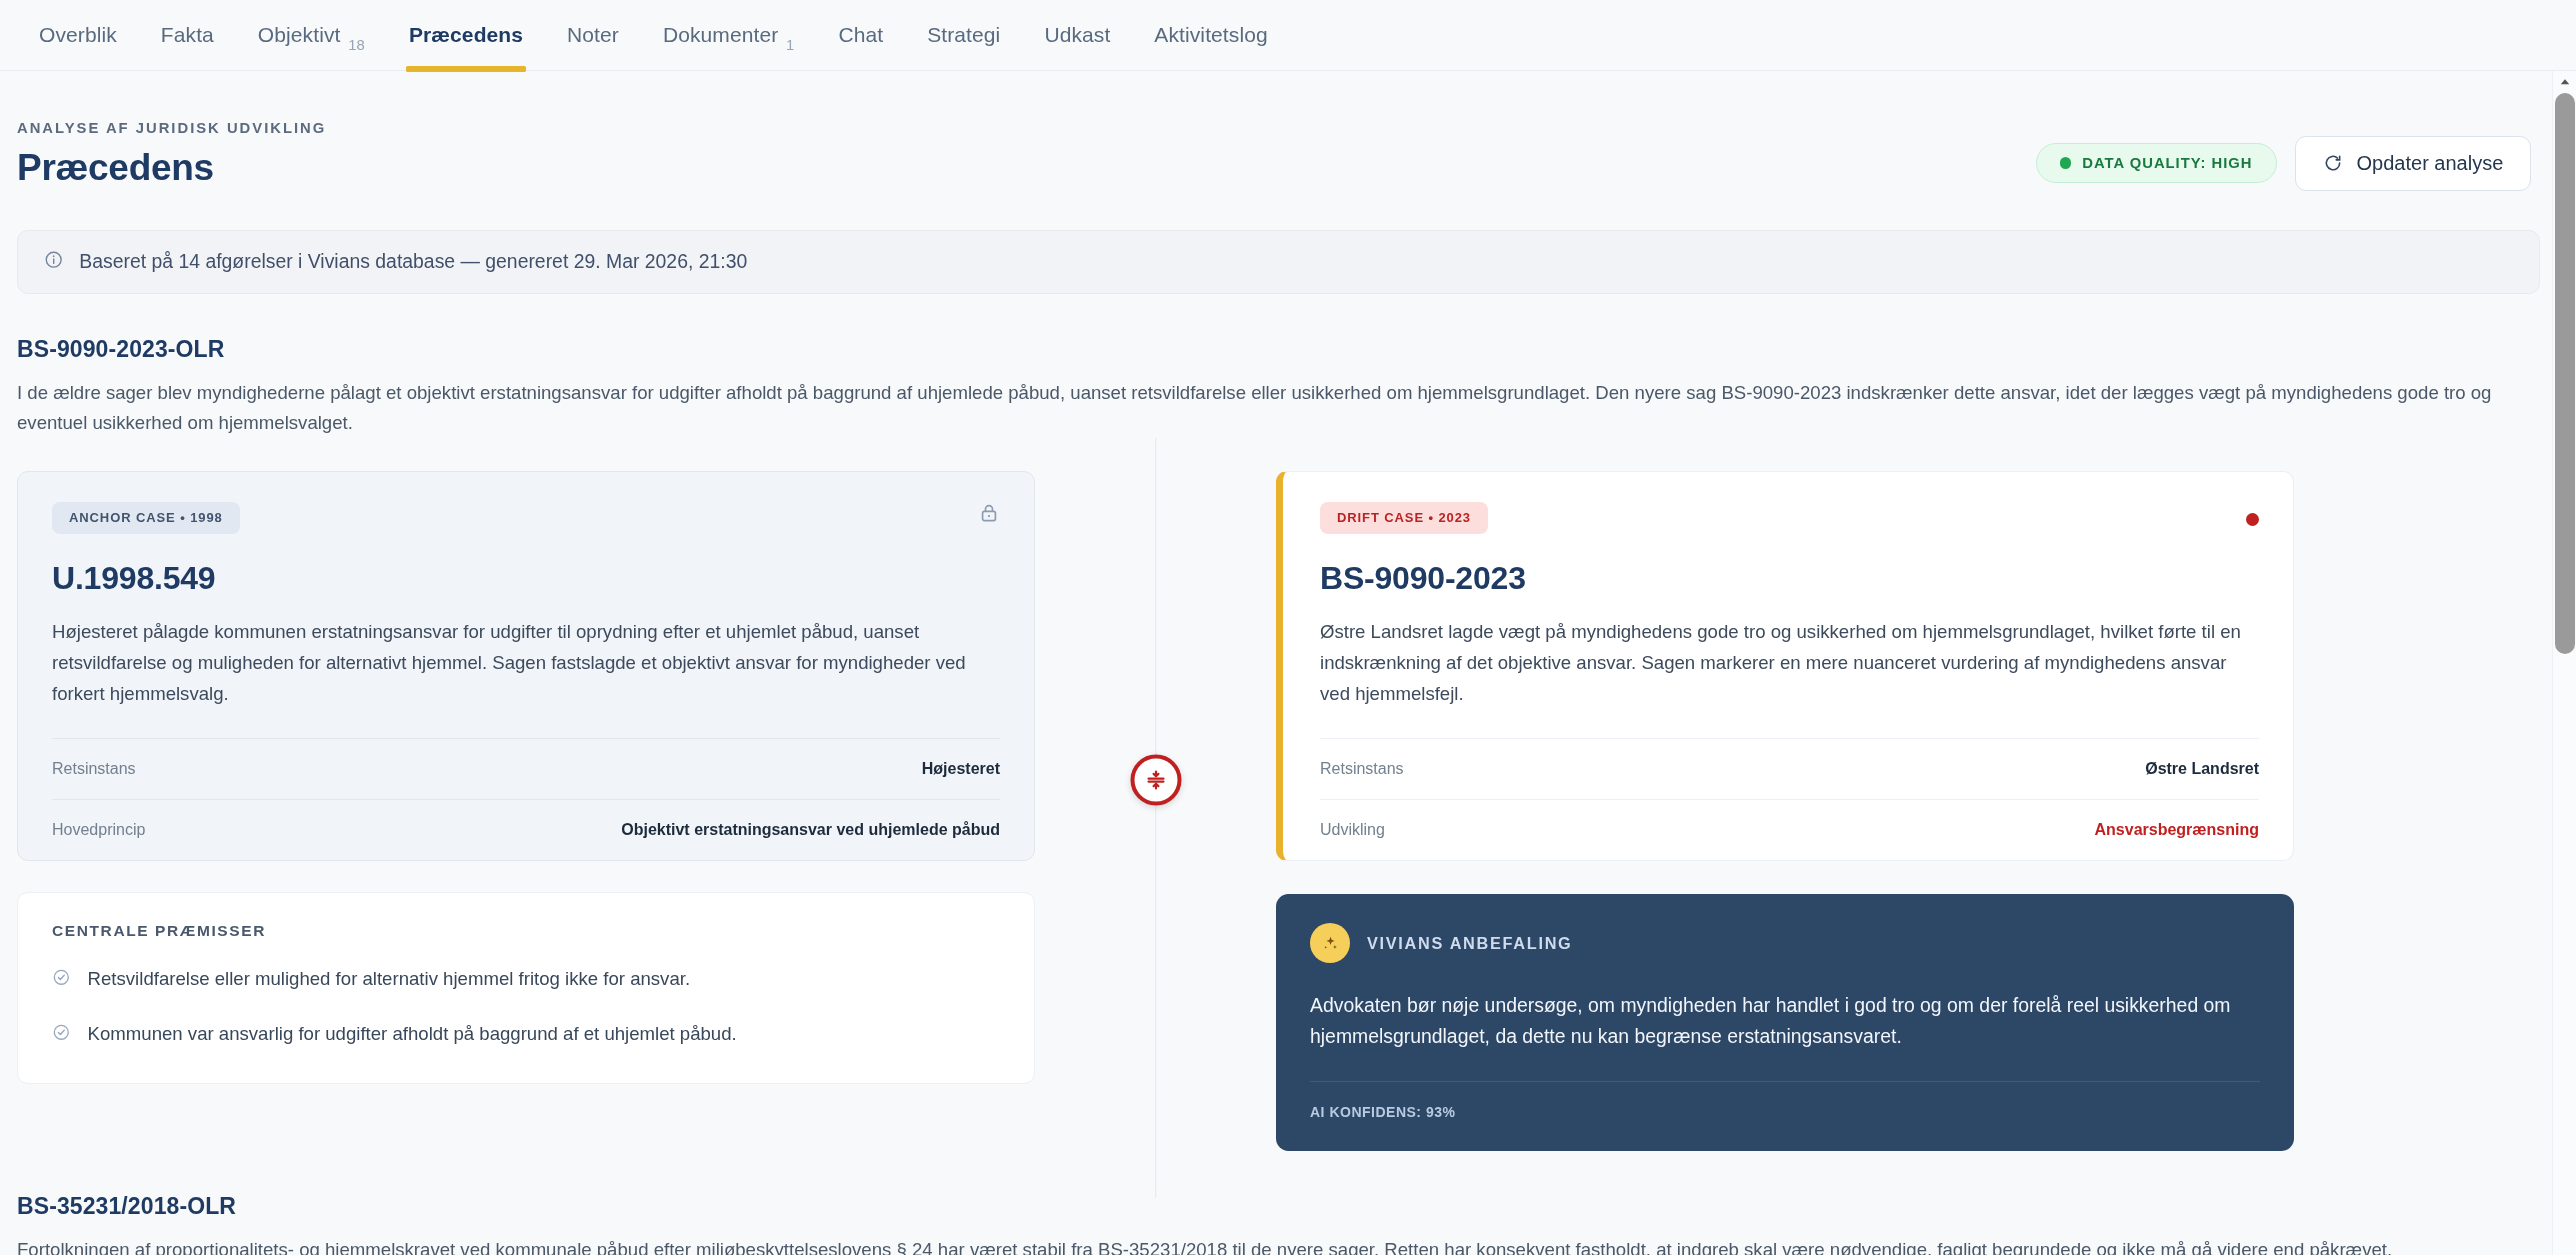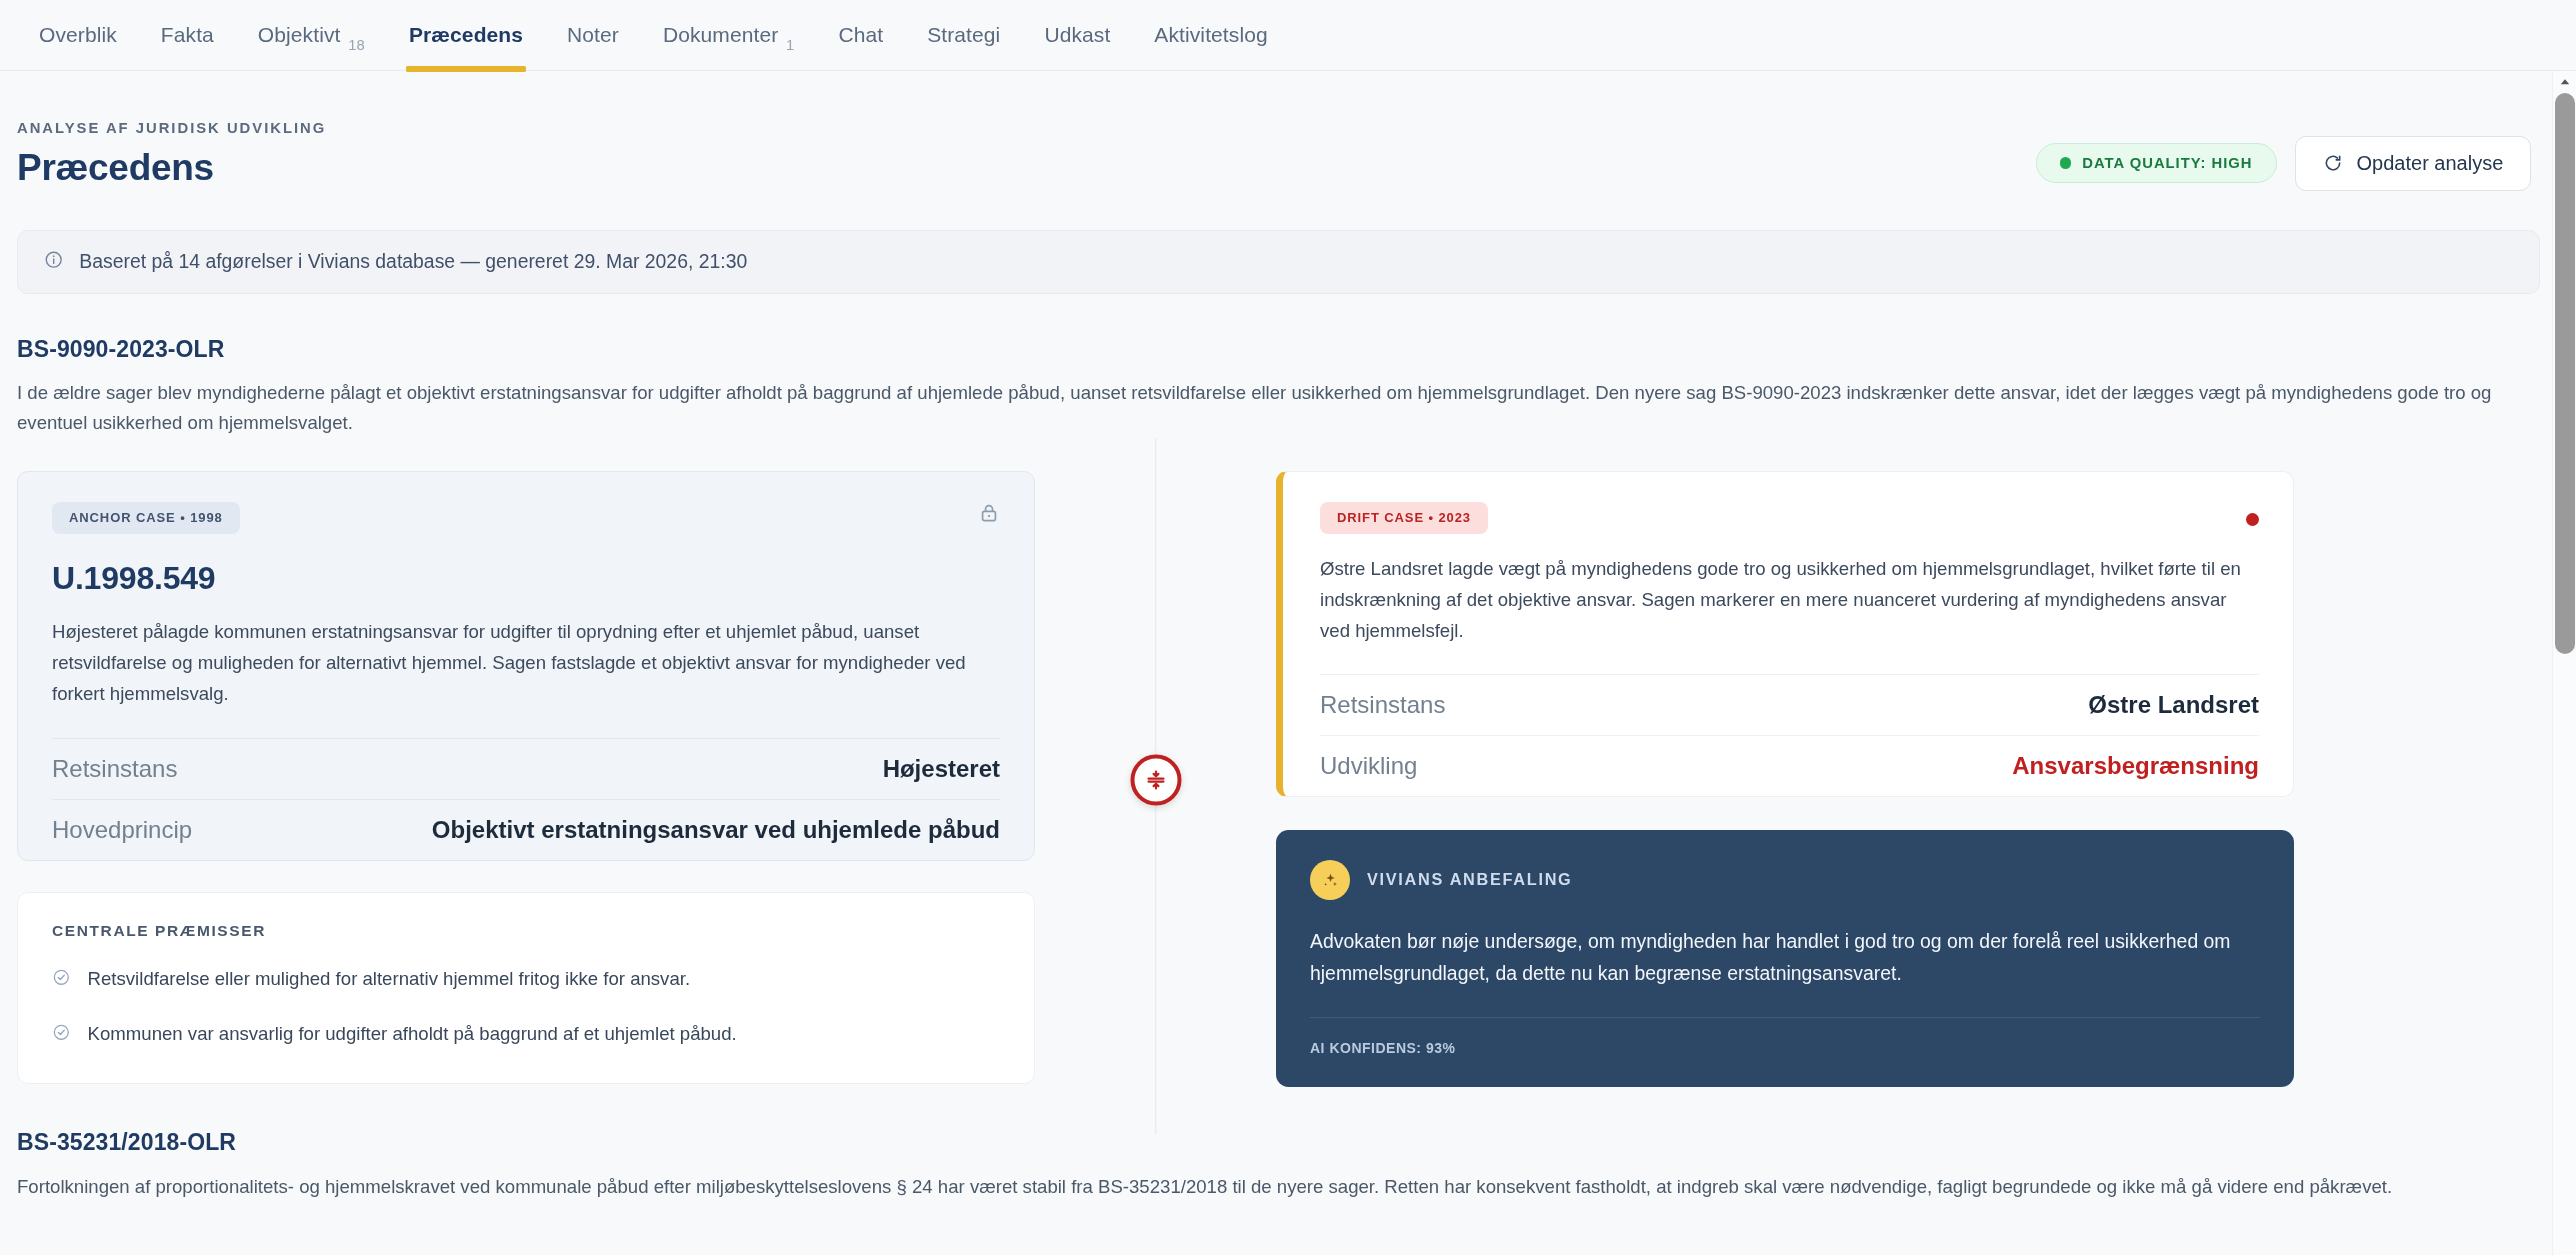--- a/index.html
+++ b/index.html
@@ -243,21 +243,21 @@
     line-height: 1.66;
     color: #3c4a5c;
   }
   .meta-list { margin-top: 28px; }
   .meta-row {
     display: flex;
     align-items: center;
     justify-content: space-between;
     height: 61px;
     border-top: 1.6px solid #e2e7ee;
-    font-size: 24px;
+    font-size: 16px;
   }
   .case-card.drift .meta-row { border-top-color: #edf0f4; }
   .meta-key { color: #72808f; }
   .meta-val { font-weight: bold; color: #1d2b3c; }
   .meta-val.danger { color: #c0201f; }
 
   
   .premises {
     margin-top: 31px;
     background: #ffffff;
@@ -489,20 +489,21 @@
           </svg>
         </div>
       </div>
 
       <div class="col-right">
         <div class="case-card drift">
           <div class="card-top">
             <span class="pill drift">DRIFT CASE • 2023</span>
             <span class="dot-red"></span>
           </div>
+          <div class="case-id">BS-9090-2023</div>
           <div class="case-body">Østre Landsret lagde vægt på myndighedens gode tro og usikkerhed om hjemmelsgrundlaget, hvilket førte til en indskrænkning af det objektive ansvar. Sagen markerer en mere nuanceret vurdering af myndighedens ansvar ved hjemmelsfejl.</div>
           <div class="meta-list">
             <div class="meta-row">
               <span class="meta-key">Retsinstans</span>
               <span class="meta-val">Østre Landsret</span>
             </div>
             <div class="meta-row">
               <span class="meta-key">Udvikling</span>
               <span class="meta-val danger">Ansvarsbegrænsning</span>
             </div>

